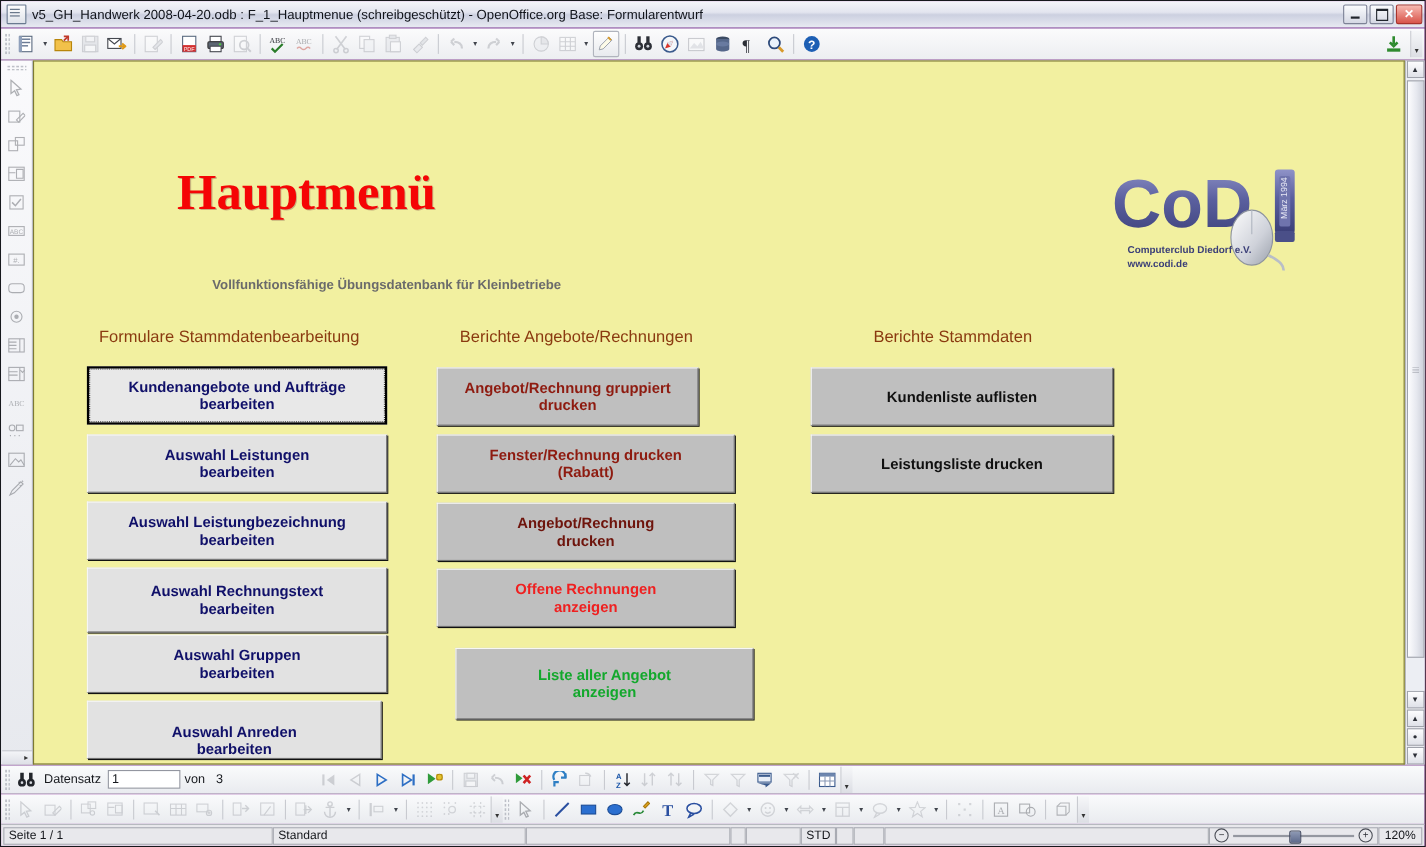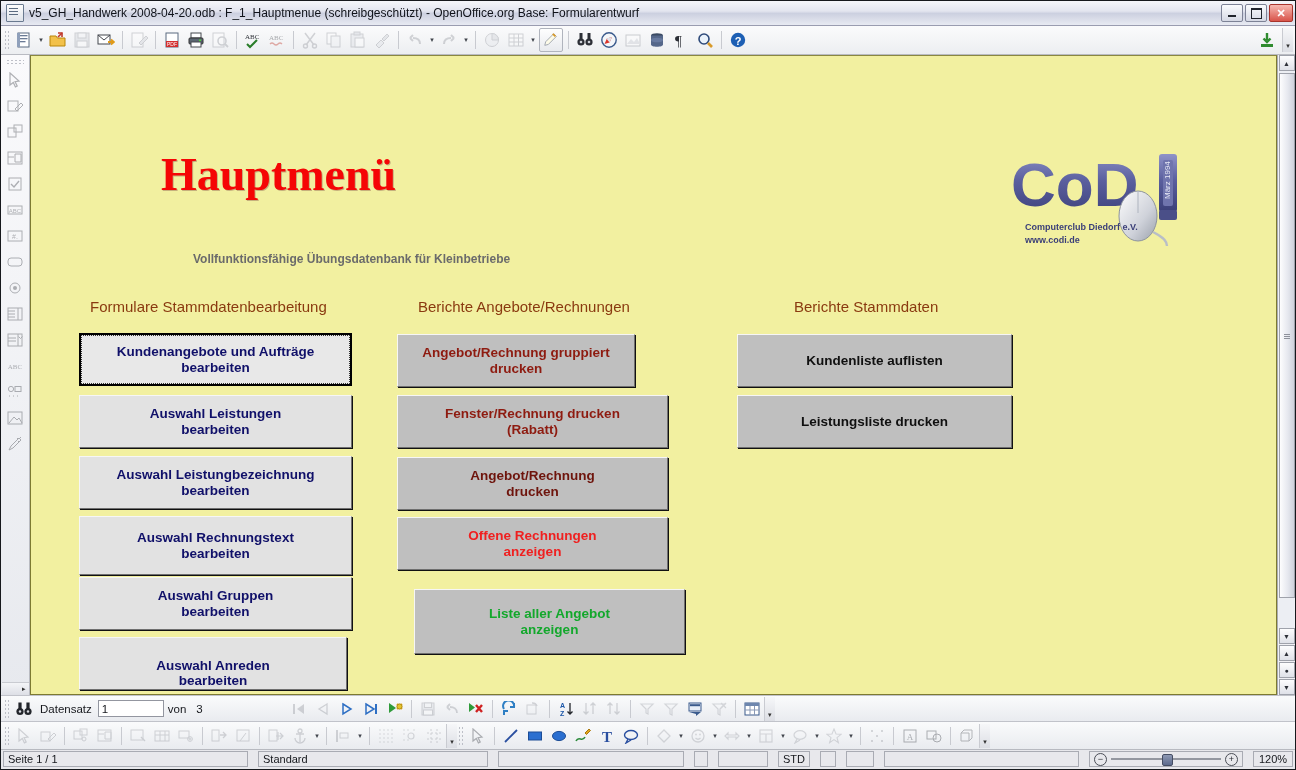--- a/index.html
+++ b/index.html
@@ -194,21 +194,21 @@
   }
   .designbar{
     height:28px;flex:0 0 28px;
     background:linear-gradient(to bottom,#fafbfc,#e9ebef);
     border-top:1px solid #c1c3ca;
     display:flex;align-items:center;padding:0 2px;box-sizing:border-box;
   }
   .statusbar{
     height:20px;flex:0 0 20px;
     background:#e8e8ec;border-top:1px solid #b7b9c0;
-    display:flex;padding:1px 2px;box-sizing:border-box;gap:10px;
+    display:flex;align-items:center;padding:1px 2px;box-sizing:border-box;gap:0;
   }
   .st-cell{
     height:16px;border:1px solid #a9abb3;box-sizing:border-box;
     background:#e8e8ec;display:flex;align-items:center;
     font-size:11px;color:#15171c;padding:0 4px;white-space:nowrap;
   }
   .zoomwrap{display:flex;align-items:center;gap:4px;height:16px;border:1px solid #a9abb3;padding:0 4px;box-sizing:border-box;background:#e8e8ec;}
   .zoom-circ{width:11px;height:11px;border:1px solid #4a4d56;border-radius:50%;
     display:flex;align-items:center;justify-content:center;font-size:9px;color:#2a2d34;line-height:1;}
   .zoom-track{width:110px;height:2px;background:#9497a0;position:relative;}

